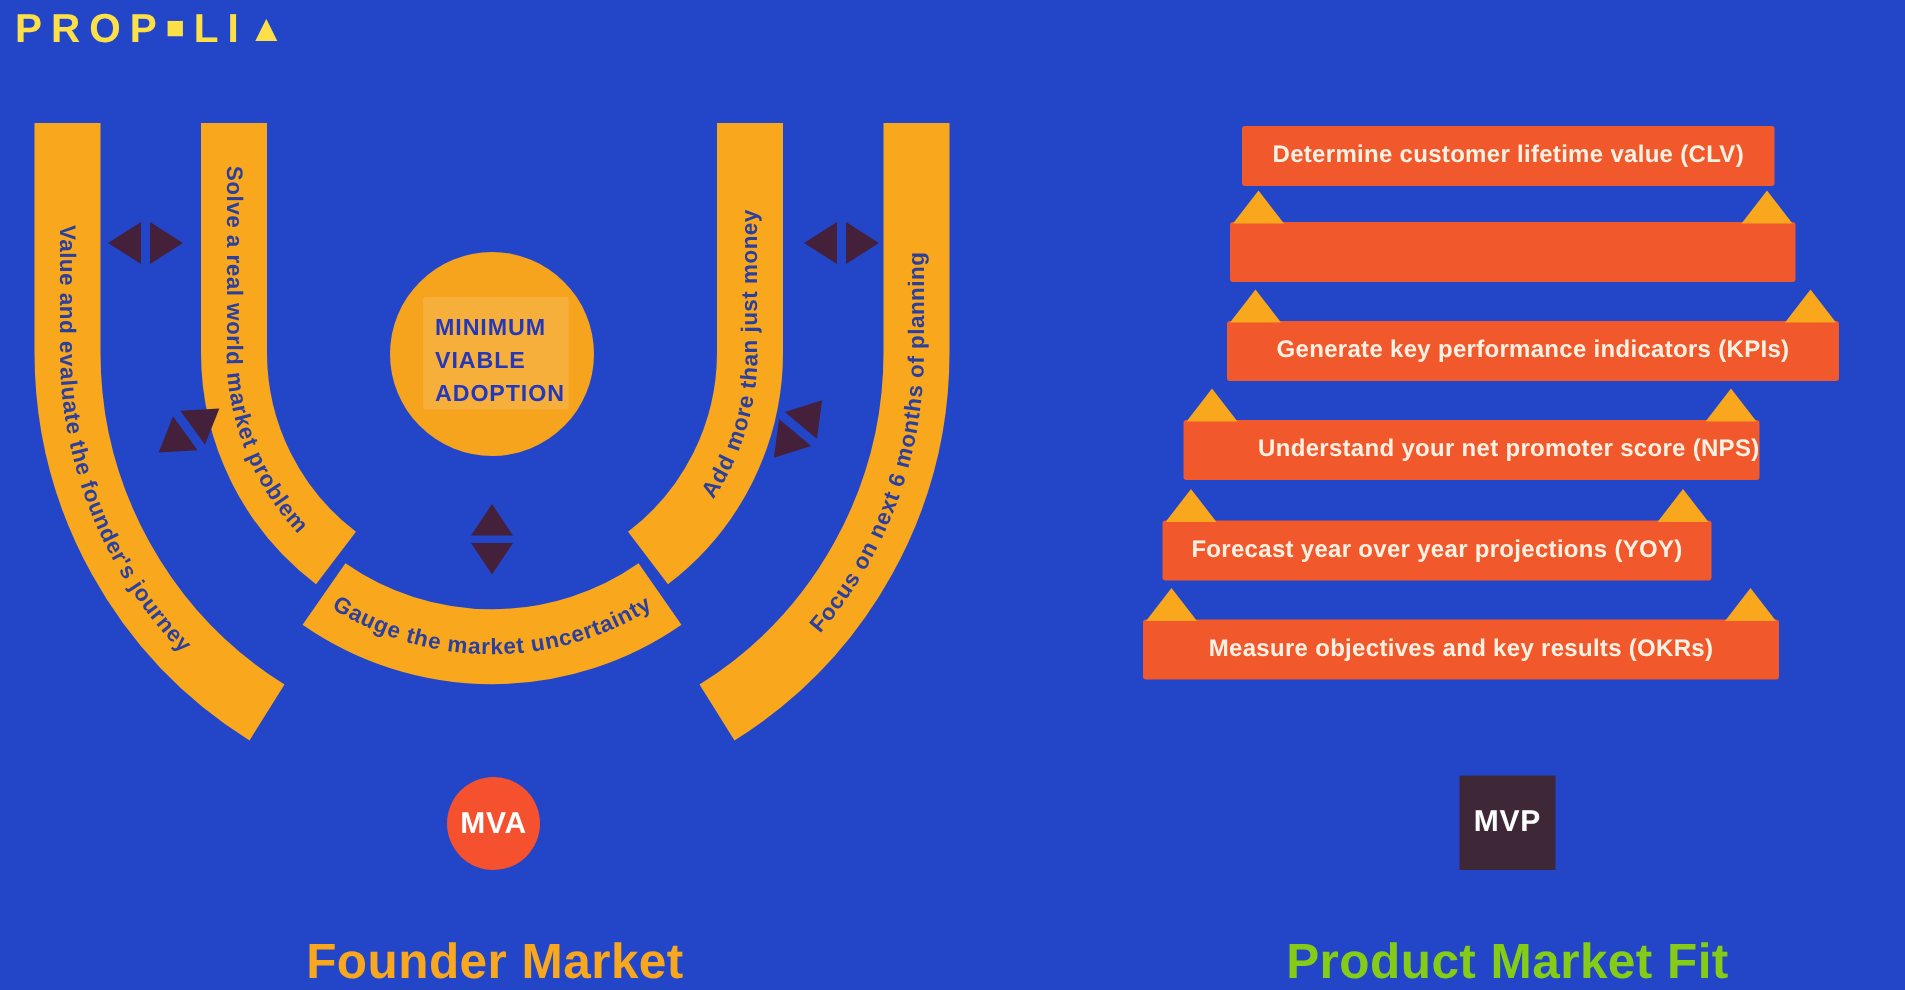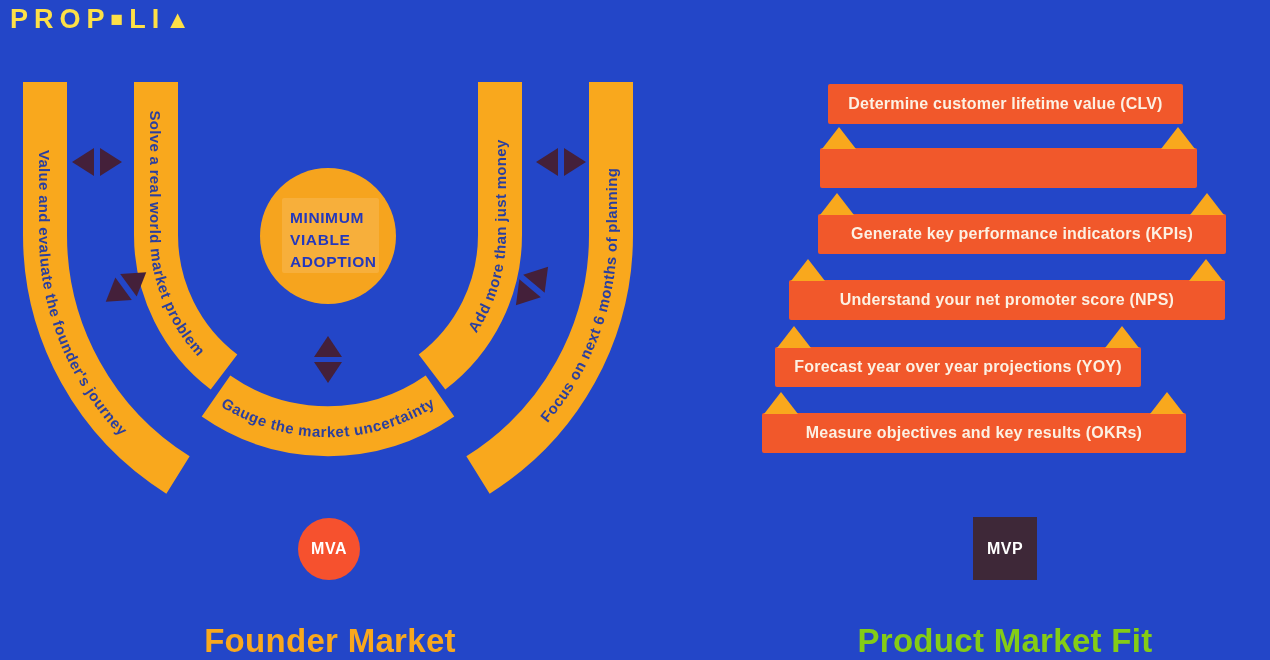--- a/index.html
+++ b/index.html
@@ -30,42 +30,42 @@
   .arrow{fill:#44203A;}
   .hubcircle{fill:#F6A41E;}
   .hubrect{fill:#FFFFFF;opacity:.13;}
   .hubtext{
     fill:#2438BC;font-size:15.5px;font-weight:800;letter-spacing:.6px;
     font-family:"Liberation Sans","DejaVu Sans",sans-serif;
   }
   
   .badge{
     position:absolute;display:flex;align-items:center;justify-content:center;
-    color:#FFFFFF;font-weight:800;font-size:16px;letter-spacing:.5px;
+    color:#FFFFFF;font-weight:800;font-size:20px;letter-spacing:.5px;
   }
   .badge.mva{left:298px;top:518px;width:62px;height:62px;border-radius:50%;background:#F6512E;}
   .badge.mvp{left:973px;top:517px;width:64px;height:63px;background:#3E2838;}
   .panel-title{
     position:absolute;top:622px;height:30px;
     font-size:33px;font-weight:800;text-align:center;letter-spacing:.3px;
   }
   .panel-title.left{left:180px;width:300px;color:#F9A81D;}
   .panel-title.right{left:765px;width:480px;color:#84cc16;}
   
   .step{
     position:absolute;height:40px;background:#F1582B;border-radius:2px;
     display:flex;align-items:center;justify-content:center;
   }
   .step .lbl{
     color:#FCF1E3;font-size:16px;font-weight:600;letter-spacing:.2px;white-space:nowrap;
   }
   .s1{left:828px;top:84px; width:355px;}
   .s2{left:820px;top:148px;width:377px;}
   .s3{left:803px;top:214px;width:408px;margin-left:15px;}
-  .s4{left:789px;top:280px;width:436px;}
+  .s4{left:789px;top:280px;width:384px;justify-content:flex-end;}
   .s5{left:775px;top:347px;width:366px;}
   .s6{left:762px;top:413px;width:424px;}
   .tri-support{
     position:absolute;top:-21px;width:0;height:0;
     border-left:17px solid transparent;border-right:17px solid transparent;
     border-bottom:22px solid #F9A81D;
   }
   .tri-support.l{left:2px;}
   .tri-support.r{right:2px;}
 </style>

